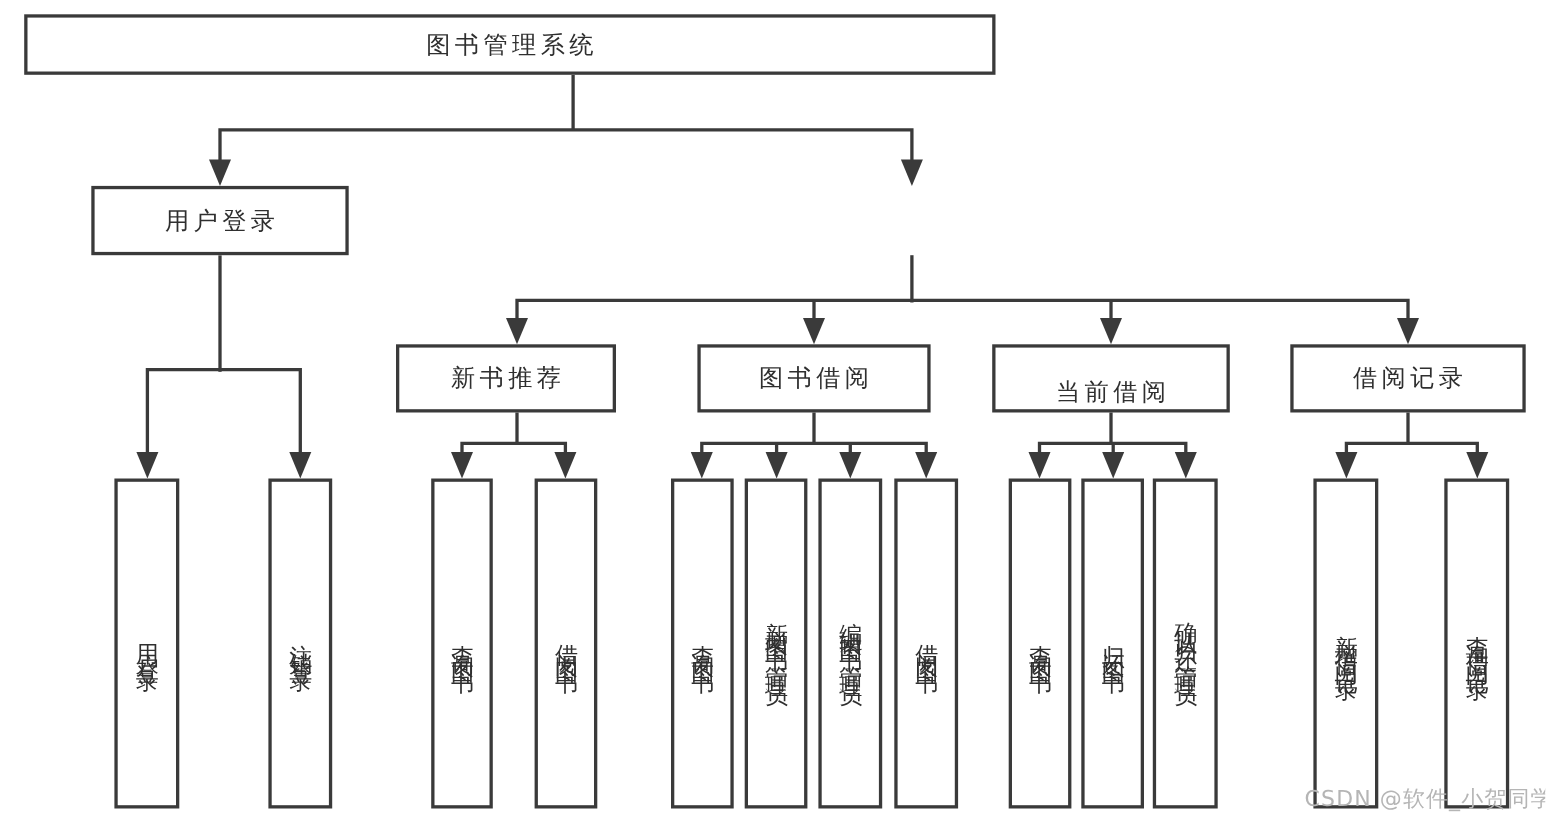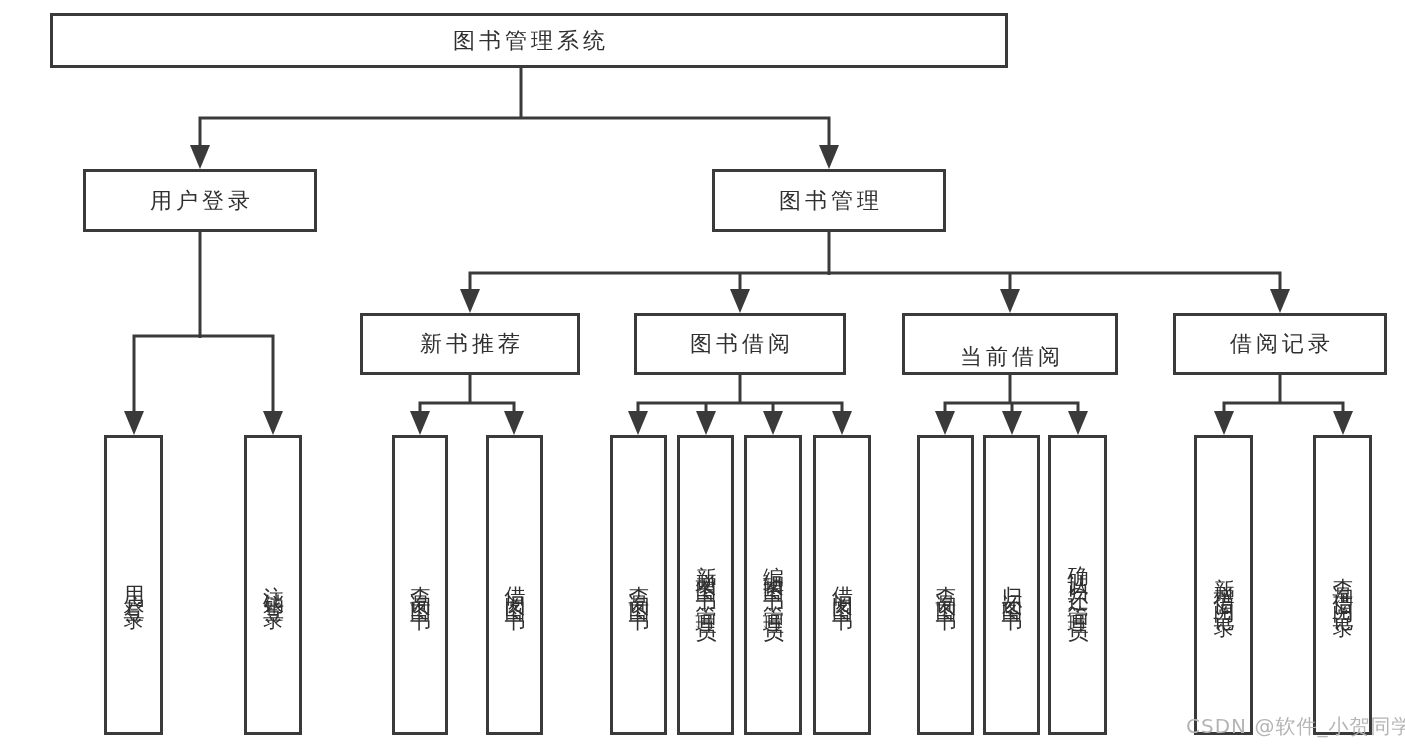--- a/index.html
+++ b/index.html
@@ -38,24 +38,24 @@
     white-space: nowrap;
     text-indent: 4px; 
   }
   .vbox .label {
     writing-mode: vertical-rl;
     font-size: 21px;
     letter-spacing: 8px;
     line-height: 1;
     white-space: nowrap;
   }
-  #n-root        { left:  22px; top:  13px; width: 958px; height: 55px; margin-left: 28px; }
+  #n-root        { left:  22px; top:  13px; width: 883px; height: 55px; }
   #n-user-login  { left:  83px; top: 169px; width: 234px; height: 63px; }
   #n-book-mgmt   { left: 712px; top: 169px; width: 234px; height: 63px; }
-  #n-new-books   { left: 360px; top: 313px; width: 220px; height: 62px; }
+  #n-new-books   { left: 360px; top: 313px; width: 200px; height: 62px; }
   #n-book-borrow { left: 634px; top: 313px; width: 212px; height: 62px; }
   #n-current     { left: 902px; top: 313px; width: 216px; height: 62px; align-items: flex-end; }
   #n-records     { left:1173px; top: 313px; width: 214px; height: 62px; }
   #n-ul-login    { left: 104px; top: 435px; width: 59px; height: 300px; }
   #n-ul-logout   { left: 244px; top: 435px; width: 58px; height: 300px; }
   #n-nb-query    { left: 392px; top: 435px; width: 56px; height: 300px; }
   #n-nb-borrow   { left: 486px; top: 435px; width: 57px; height: 300px; }
   #n-bb-query    { left: 610px; top: 435px; width: 57px; height: 300px; }
   #n-bb-add      { left: 677px; top: 435px; width: 57px; height: 300px; }
   #n-bb-edit     { left: 744px; top: 435px; width: 58px; height: 300px; }
@@ -126,23 +126,20 @@
     </g>
   </svg>
 
   <div class="node hbox" id="n-root">
     <span class="label">图书管理系统</span>
   </div>
 
   <div class="node hbox" id="n-user-login">
     <span class="label">用户登录</span>
   </div>
-  <div class="node hbox" id="n-book-mgmt">
-    <span class="label">图书管理</span>
-  </div>
 
   <div class="node hbox" id="n-new-books">
     <span class="label">新书推荐</span>
   </div>
   <div class="node hbox" id="n-book-borrow">
     <span class="label">图书借阅</span>
   </div>
   <div class="node hbox" id="n-current">
     <span class="label">当前借阅</span>
   </div>

